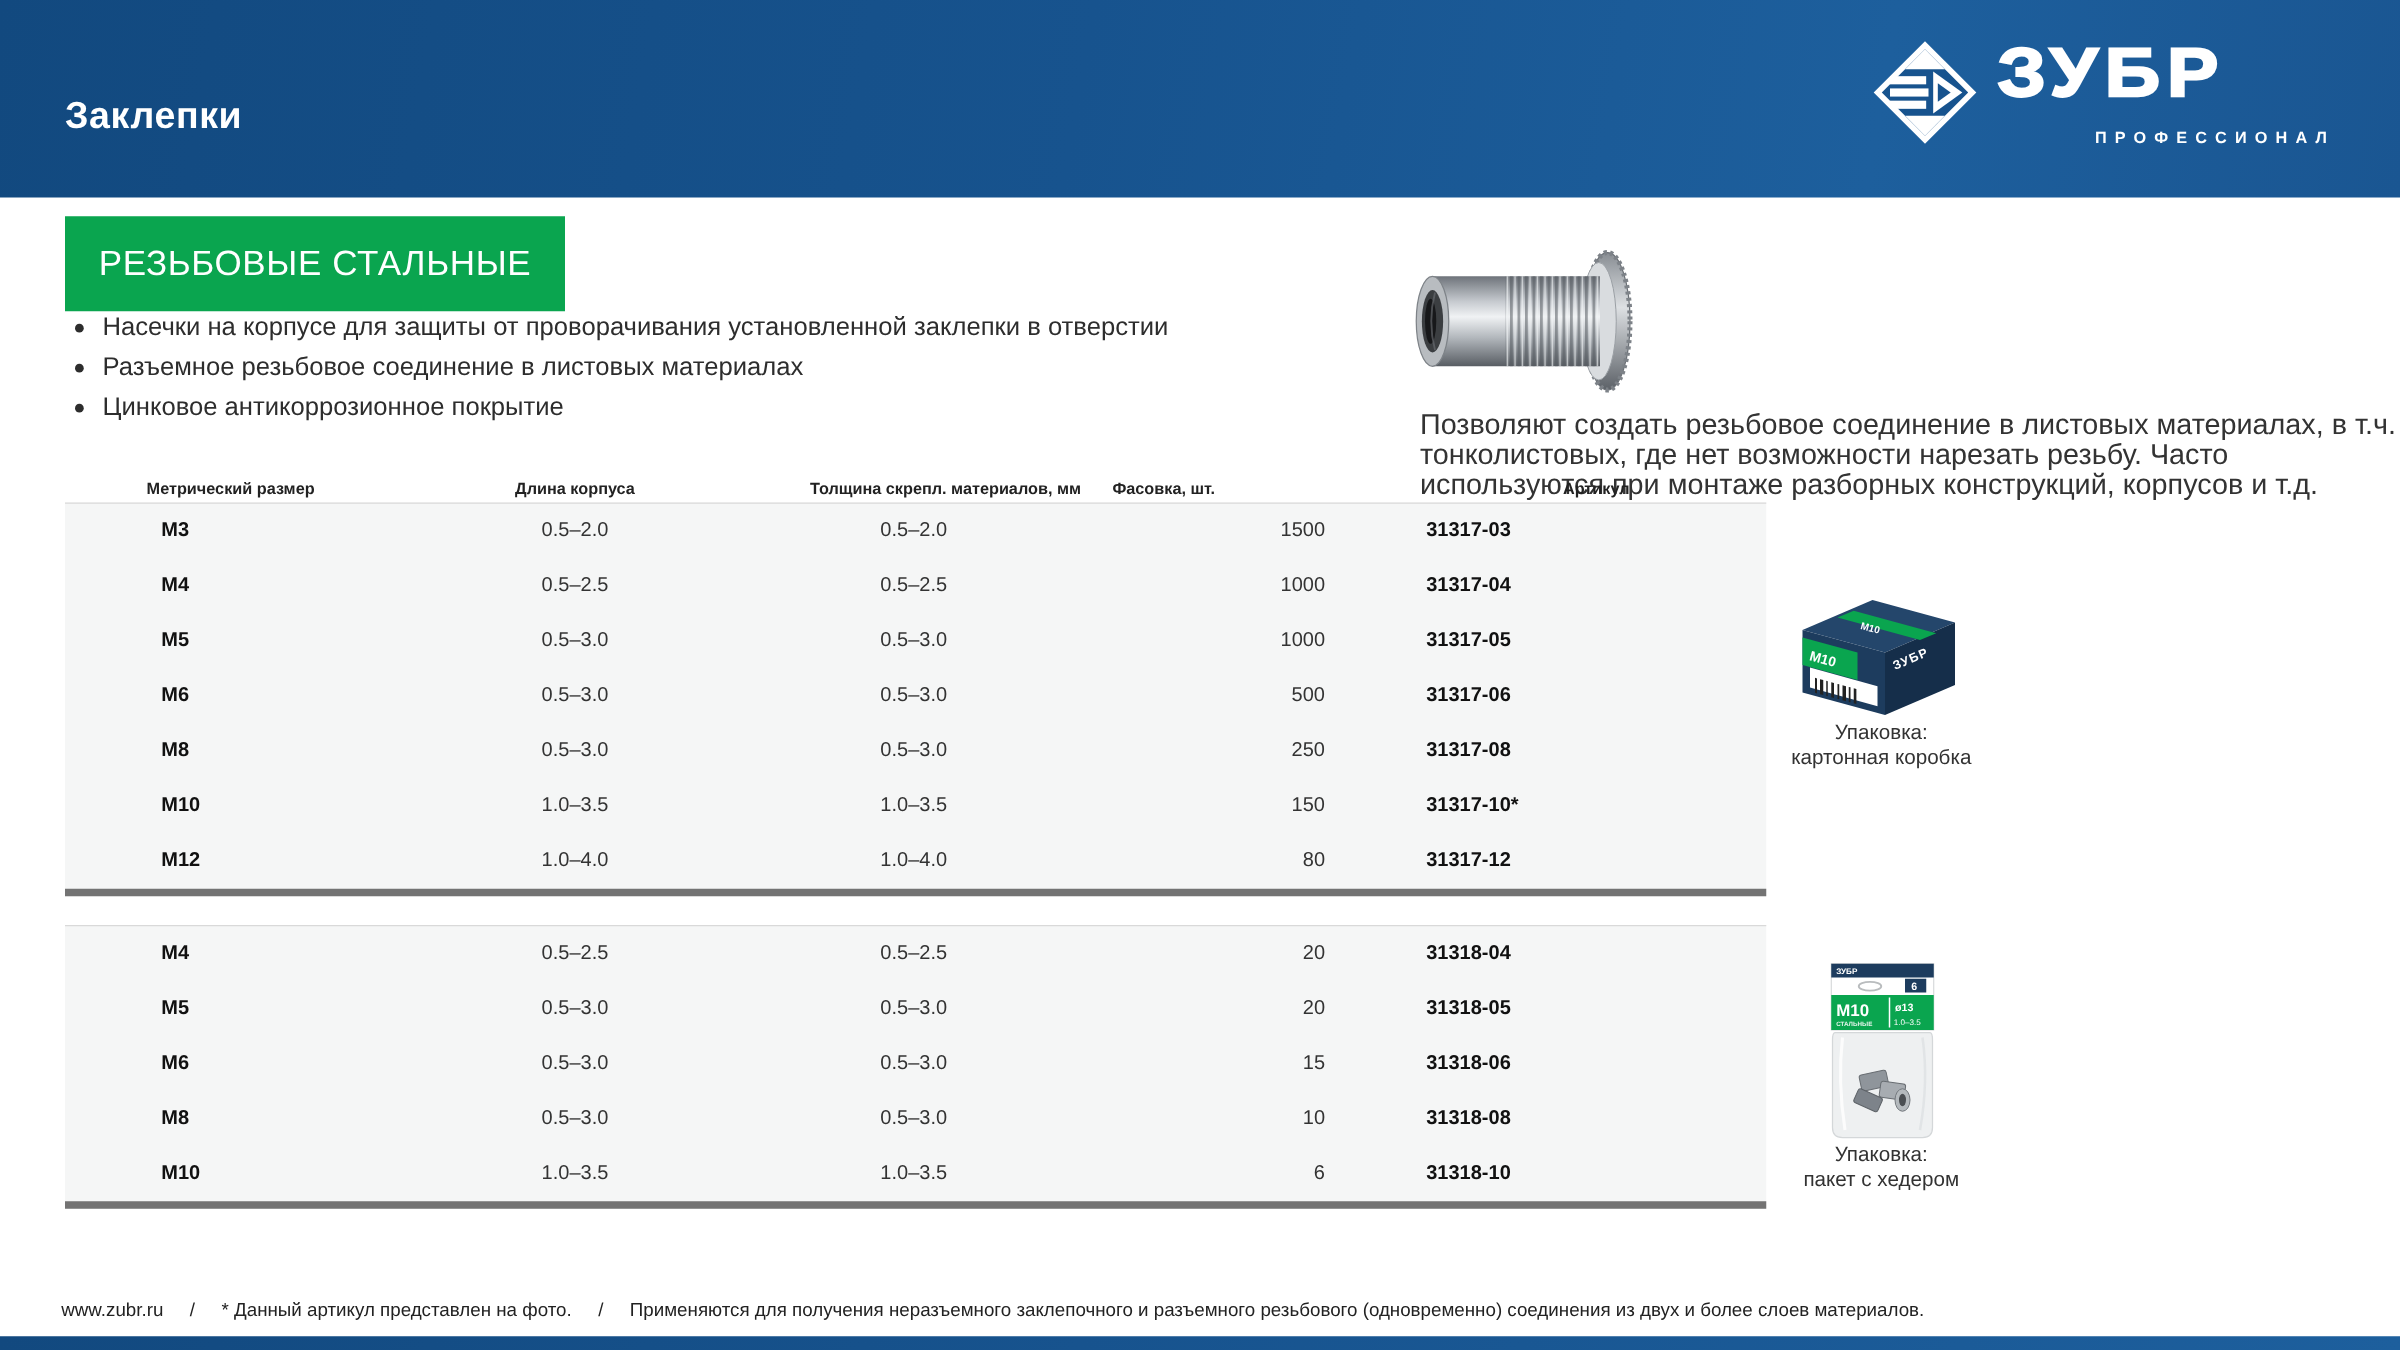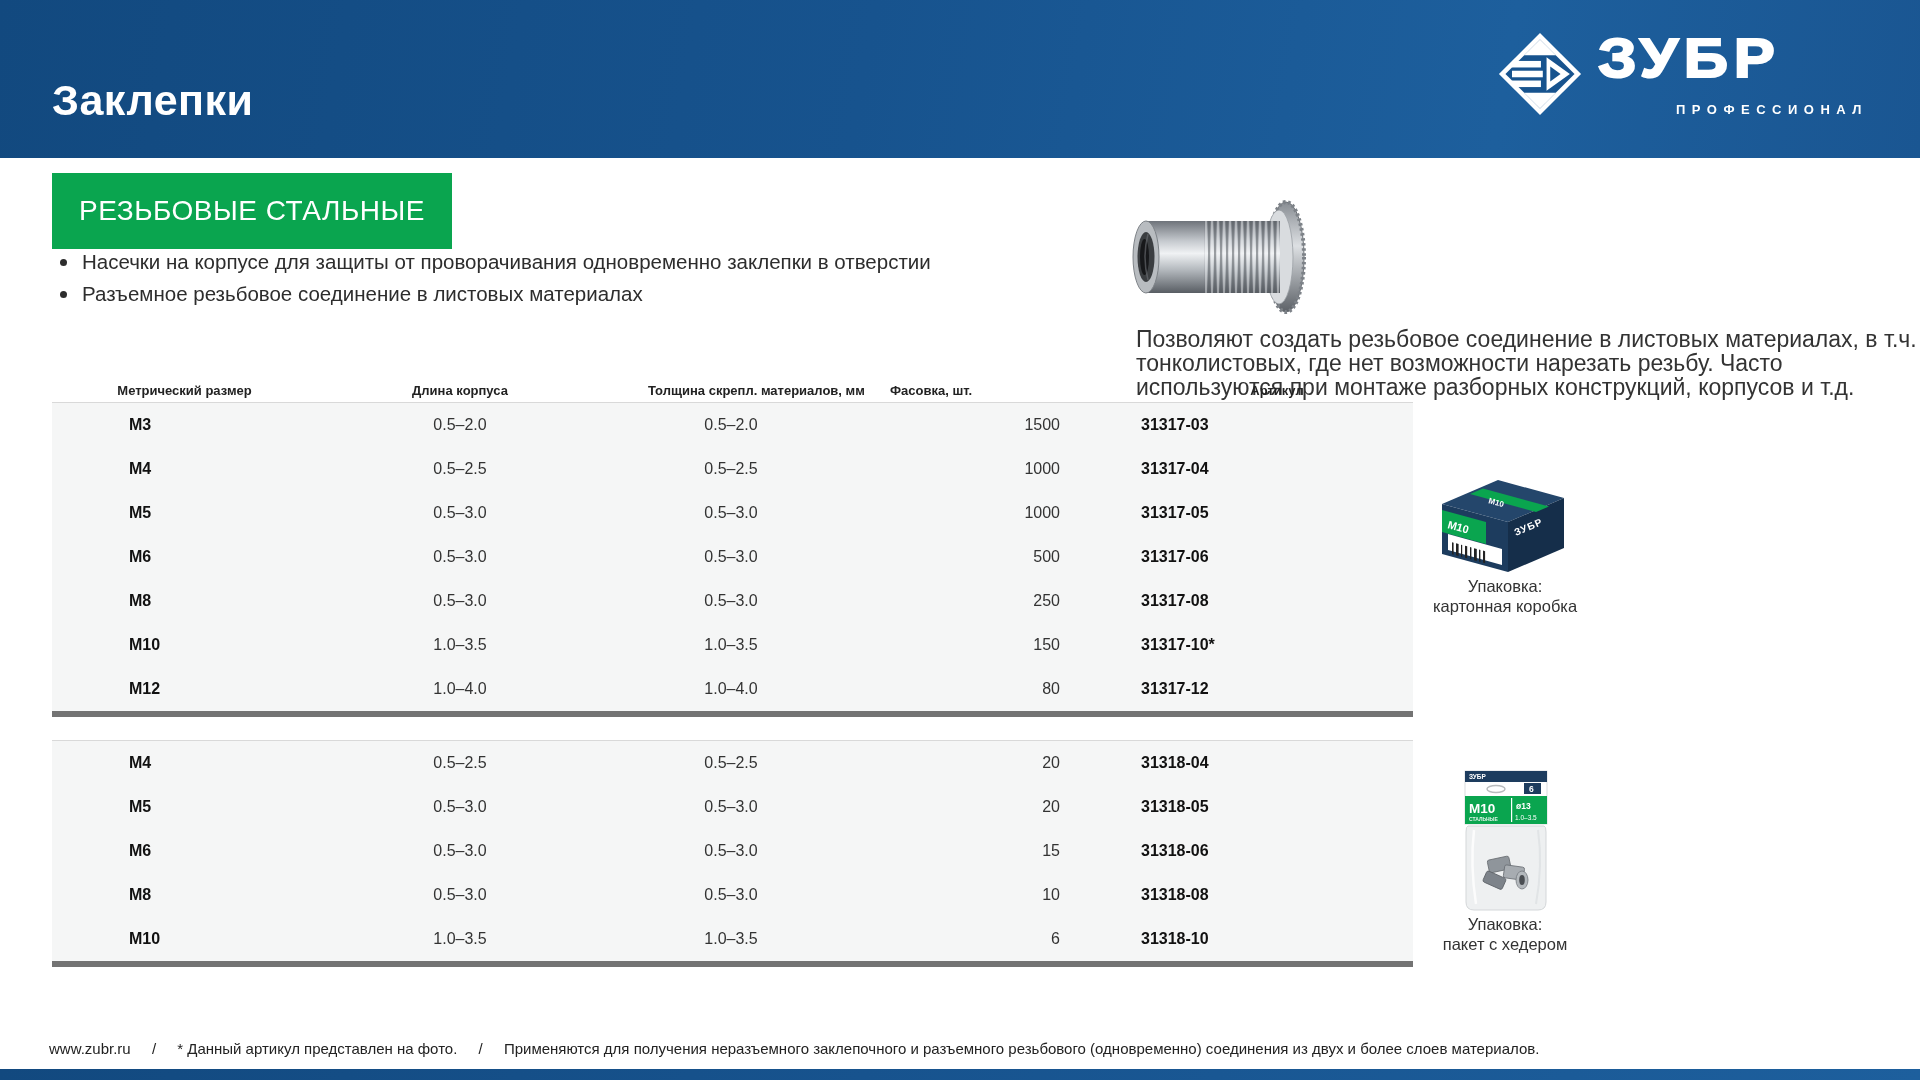--- a/index.html
+++ b/index.html
@@ -11,21 +11,21 @@
   }
   .abs{position:absolute;}
 
   
   .hdr{
     left:0;top:0;width:1920px;height:158px;
     background:linear-gradient(100deg,#12497f 0%,#17538e 45%,#1d5f9d 78%,#1a5692 100%);
   }
   .hdr-title{
     left:52px;top:76px;
-    color:#fff;font-size:43px;font-weight:700;letter-spacing:.5px;
+    color:#fff;font-size:30px;font-weight:700;letter-spacing:.5px;
   }
   .logo-wrap{right:52px;top:30px;width:370px;height:100px;}
   .logo-mark{position:absolute;left:0;top:2px;width:84px;height:84px;}
   .logo-word{
     position:absolute;left:100px;top:-4px;
     color:#fff;font-size:55px;font-weight:700;letter-spacing:5px;
     transform:scaleX(1.12);transform-origin:left center;
     -webkit-text-stroke:2px #fff;paint-order:stroke fill;
   }
   .logo-sub{
@@ -118,22 +118,23 @@
       <polygon points="56,37 67,45 56,53" fill="#17538e"></polygon>
     </svg>
     <div class="logo-word">ЗУБР</div>
     <div class="logo-sub">ПРОФЕССИОНАЛ</div>
   </div>
 </div>
 
 <div class="abs badge">РЕЗЬБОВЫЕ СТАЛЬНЫЕ</div>
 
 <div class="abs features">
-  <div class="feat-li">Насечки на корпусе для защиты от проворачивания одновременно заклепки в отверстии</div>
+  <div class="feat-li">Насечки на корпусе для защиты от проворачивания установленной заклепки в отверстии</div>
   <div class="feat-li">Разъемное резьбовое соединение в листовых материалах</div>
+  <div class="feat-li">Цинковое антикоррозионное покрытие</div>
 </div>
 
 <svg class="abs rivet-photo" viewBox="0 0 200 118">
   <defs>
     <linearGradient id="metalV" x1="0" y1="0" x2="0" y2="1">
       <stop offset="0" stop-color="#6e737a"></stop>
       <stop offset="0.28" stop-color="#c6cacf"></stop>
       <stop offset="0.45" stop-color="#f0f2f4"></stop>
       <stop offset="0.68" stop-color="#b3b8bd"></stop>
       <stop offset="1" stop-color="#585d63"></stop>

